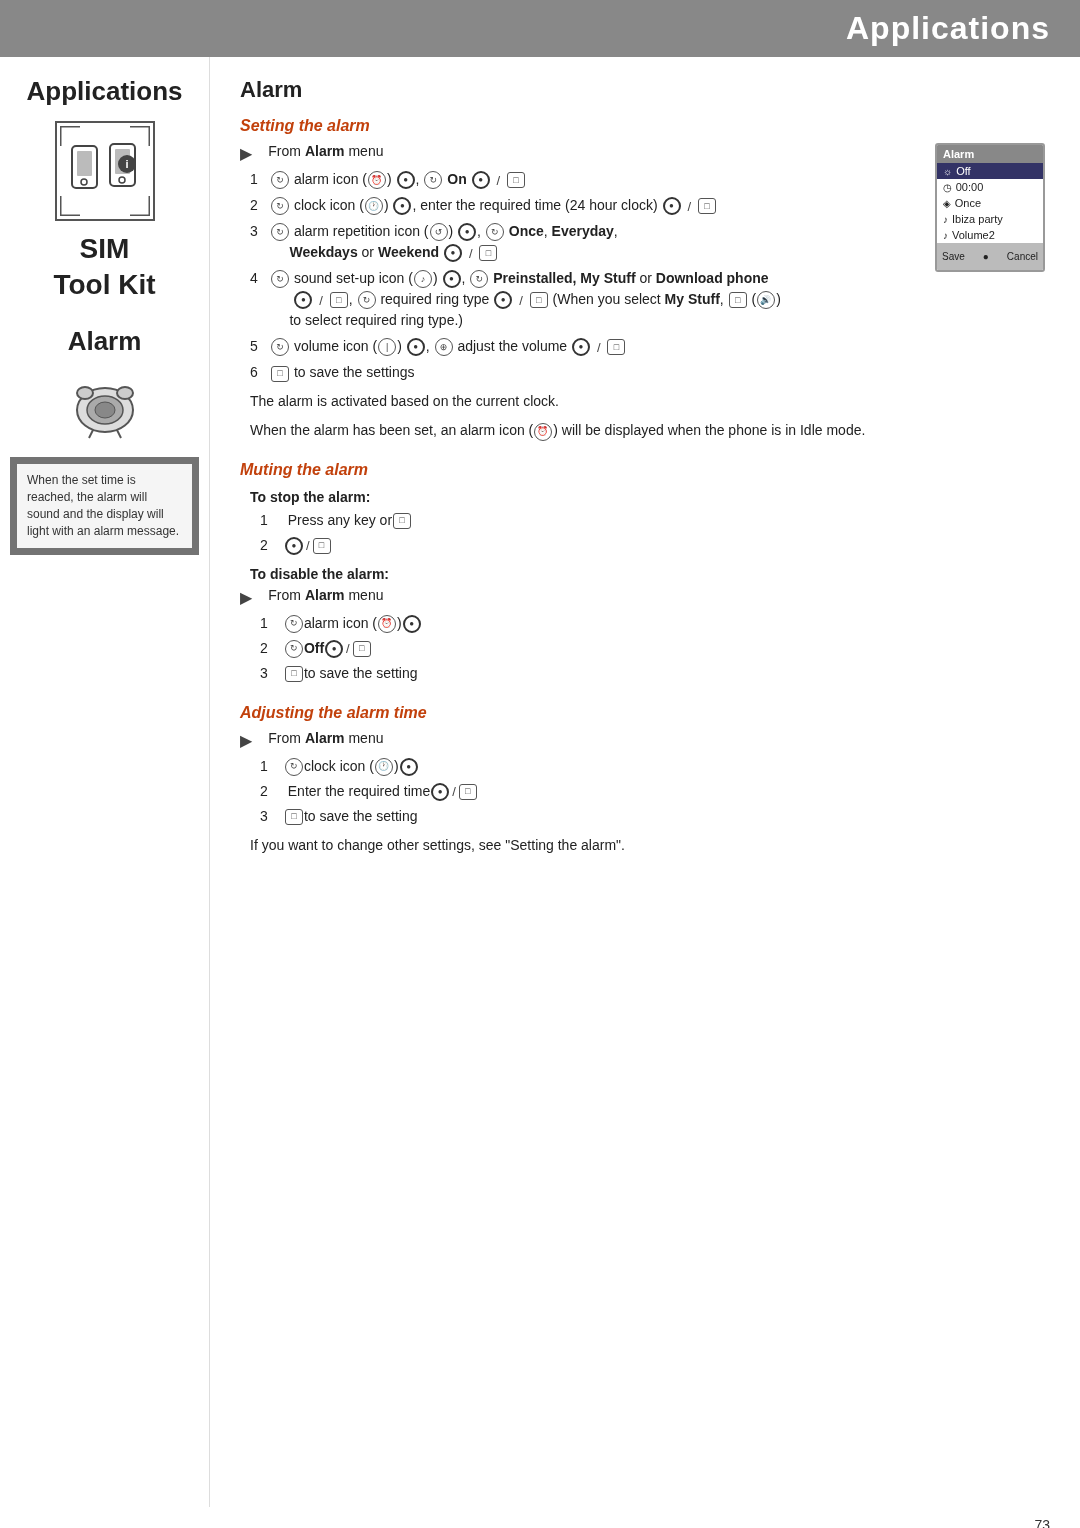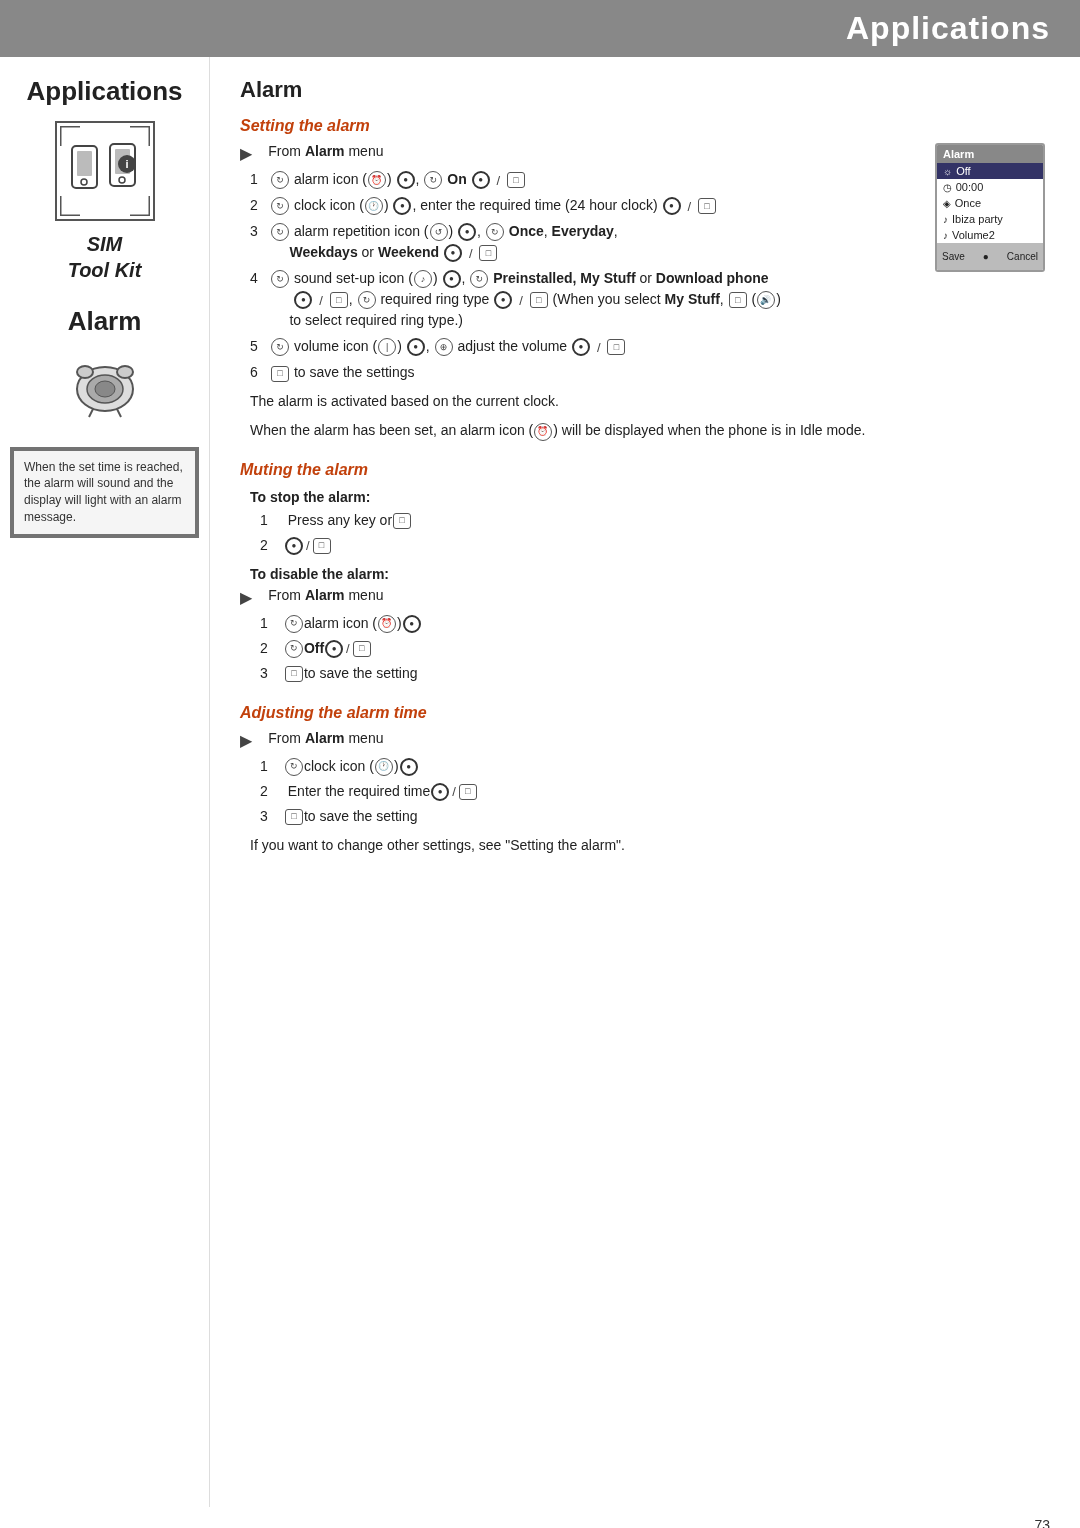--- a/index.html
+++ b/index.html
@@ -72,26 +72,25 @@
     }
     .sidebar-alarm-icon-box {
       width: 100px;
       height: 80px;
       display: flex;
       align-items: center;
       justify-content: center;
       margin: 10px 0;
     }
     .sidebar-note {
-      border: 4px solid #737373;
+      border: 7px solid #737373;
       background: #f5f5f5;
       padding: 8px 10px;
       font-size: 12px;
       color: #333;
-      margin-top: 10px;
       line-height: 1.4;
       text-align: left;
     }
 
     
     .content {
       flex: 1;
       padding: 20px 35px 20px 30px;
     }
 
@@ -326,21 +325,21 @@
         <circle cx="24" cy="56" r="3" fill="none" stroke="#444" stroke-width="1.5"></circle>
 
         <rect x="50" y="18" width="25" height="42" rx="4" fill="none" stroke="#444" stroke-width="2"></rect>
         <rect x="55" y="23" width="15" height="25" rx="1" fill="#bbb"></rect>
         <circle cx="62" cy="54" r="3" fill="none" stroke="#444" stroke-width="1.5"></circle>
 
         <circle cx="67" cy="38" r="9" fill="#444"></circle>
         <text x="67" y="42" text-anchor="middle" fill="#fff" font-size="11" font-weight="bold">i</text>
       </svg>
     </div>
-    <div class="sidebar-title" style="font-size:20px; line-height:1.3;font-style:italic;">SIM<br>Tool Kit</div>
+    <div class="sidebar-title" style="font-size:28px; line-height:1.3;">SIM<br>Tool Kit</div>
 
     <div class="sidebar-alarm-title">Alarm</div>
     <div class="sidebar-alarm-icon-box">
       <svg width="80" height="65" viewBox="0 0 80 65">
 
         <ellipse cx="40" cy="35" rx="28" ry="22" fill="#ddd" stroke="#555" stroke-width="2"></ellipse>
         <ellipse cx="40" cy="35" rx="18" ry="14" fill="#aaa" stroke="#555" stroke-width="1.5"></ellipse>
         <ellipse cx="40" cy="35" rx="10" ry="8" fill="#888" stroke="#555" stroke-width="1"></ellipse>
 
         <ellipse cx="20" cy="18" rx="8" ry="6" fill="#ccc" stroke="#555" stroke-width="2"></ellipse>

